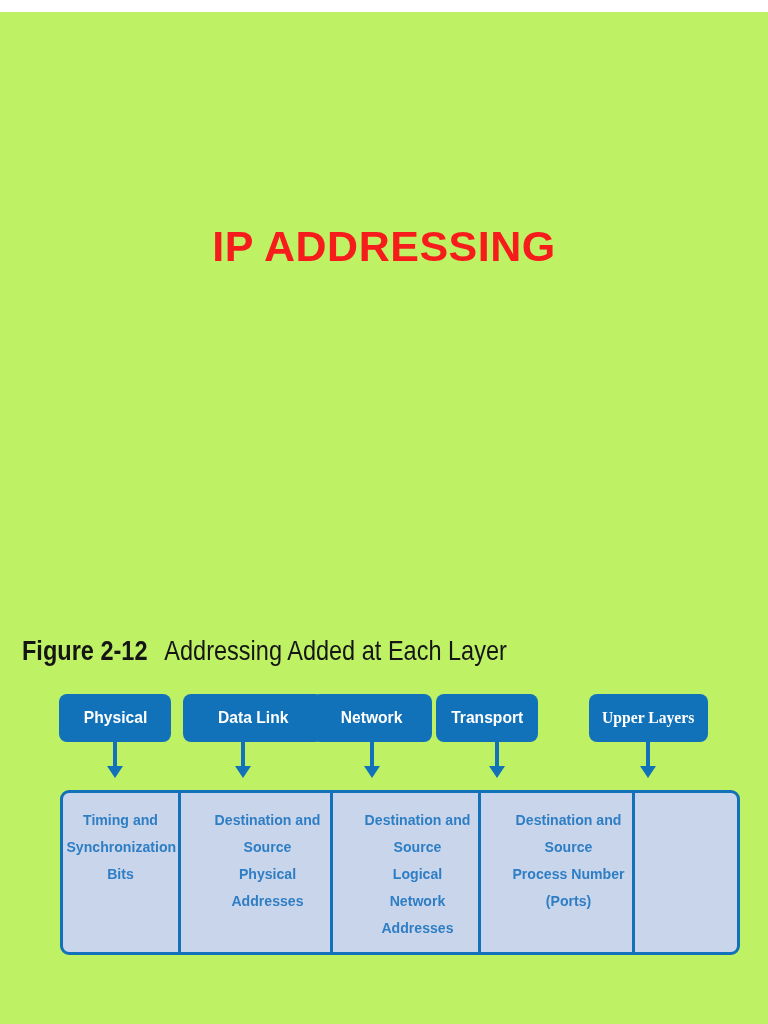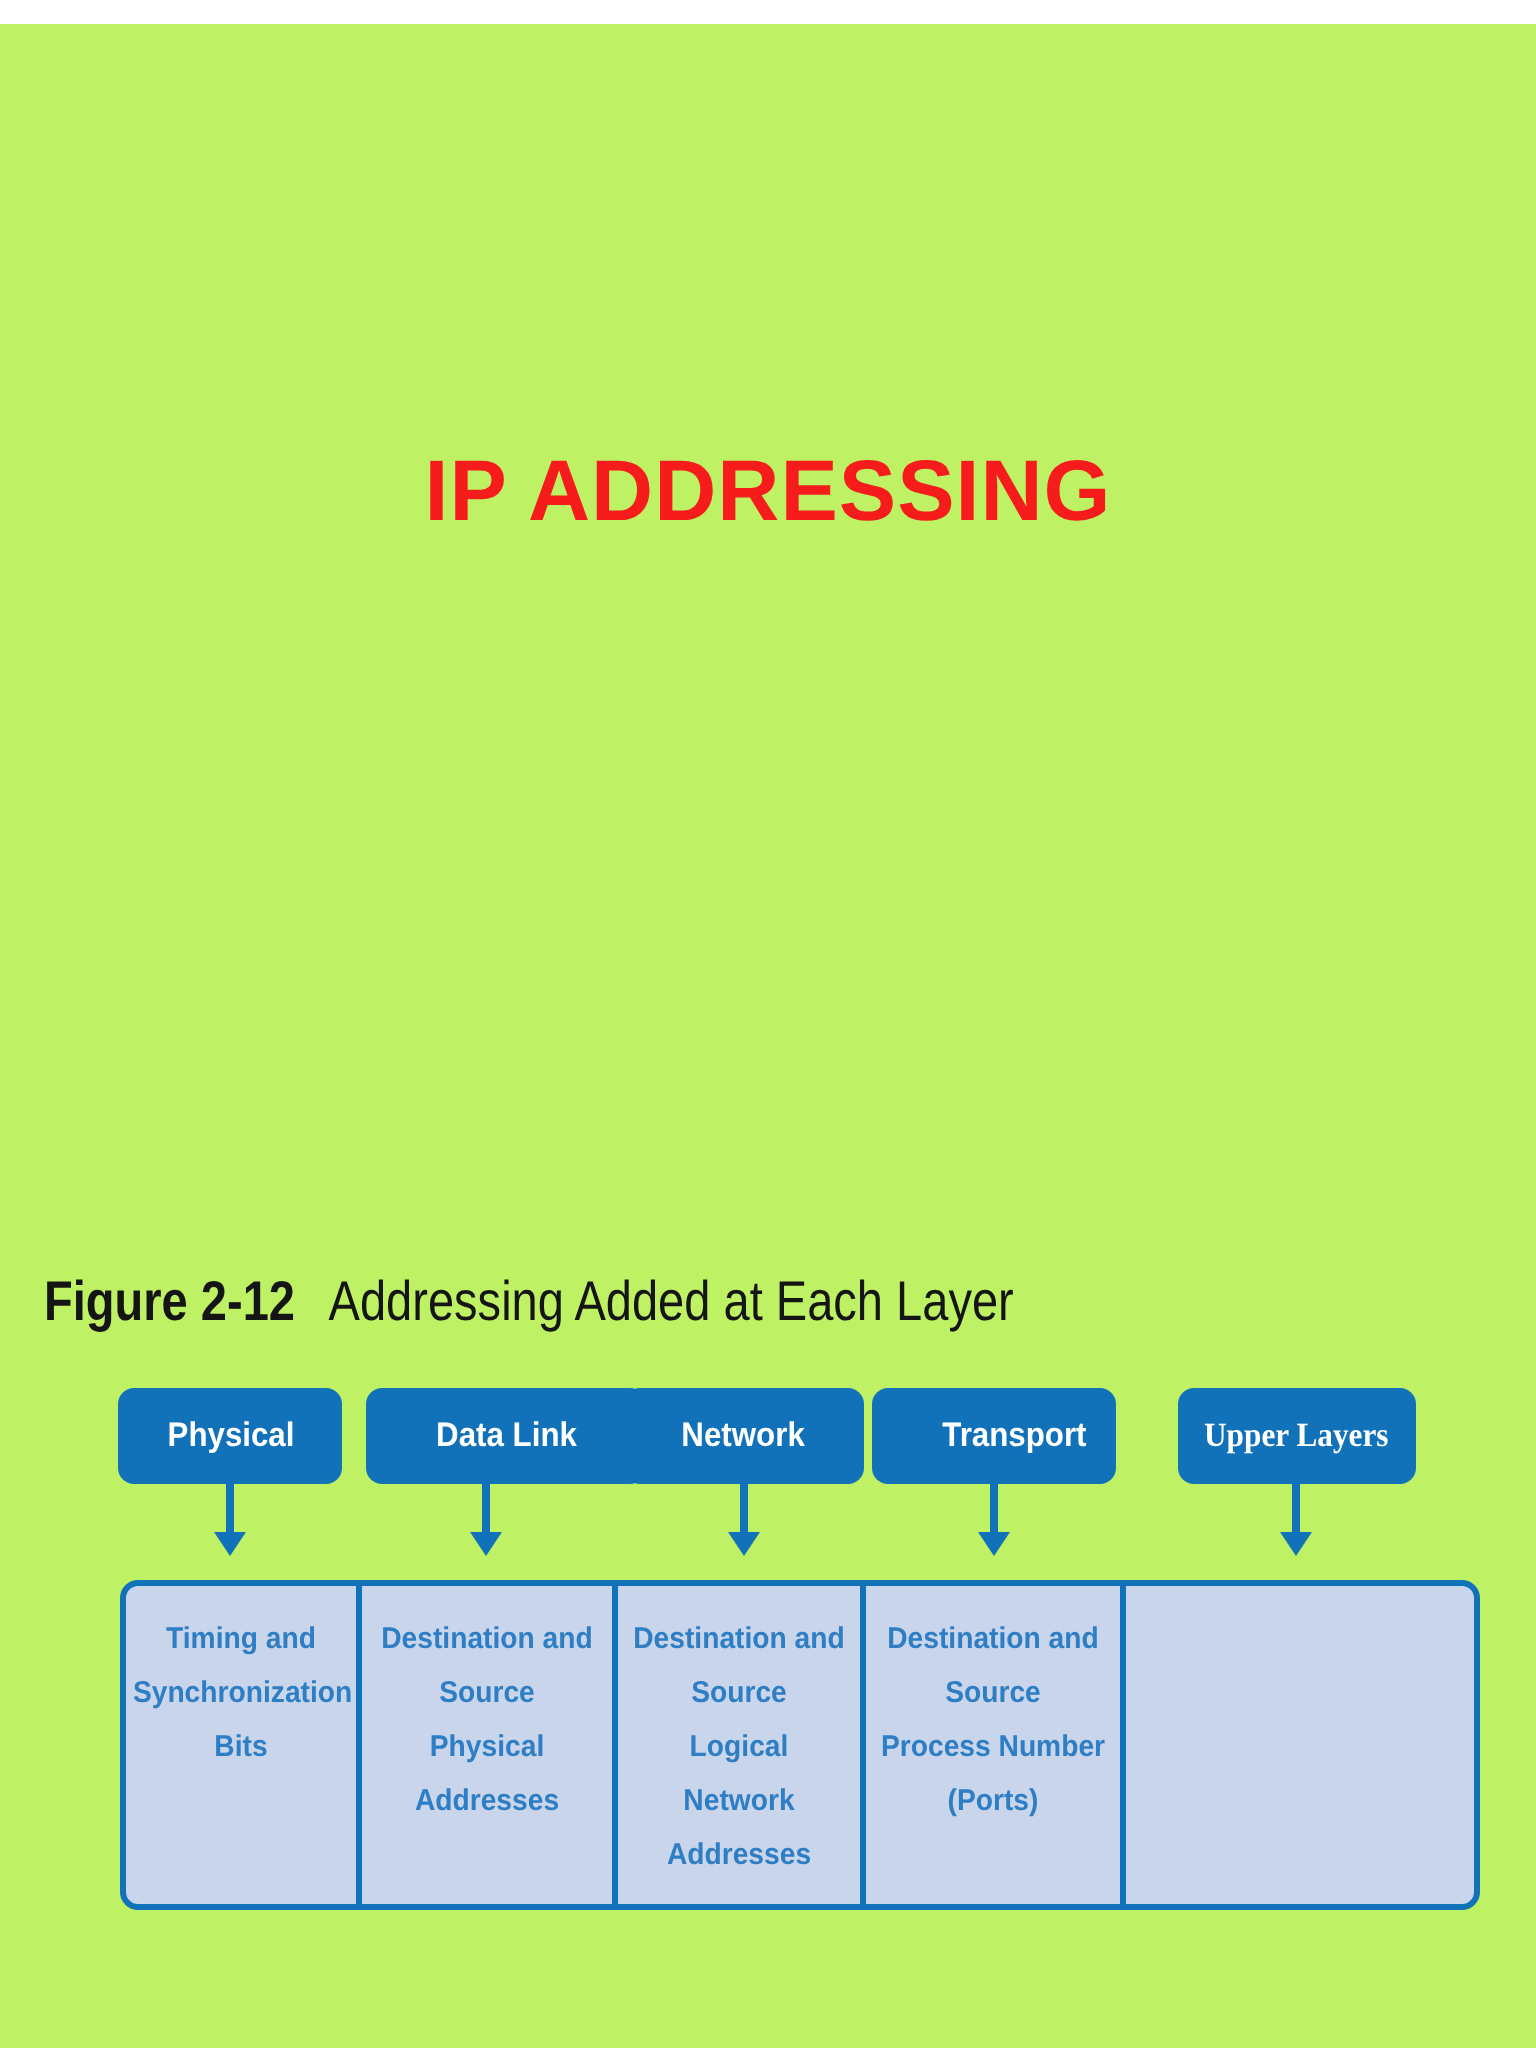--- a/index.html
+++ b/index.html
@@ -41,21 +41,21 @@
     background:var(--accent_blue,#1272b9);
     border-radius:8px;
     display:flex;align-items:center;justify-content:center;
     color:#ffffff;
     font-size:17px;font-weight:bold;
   }
   .layer-box .cond{transform:scaleX(0.92);transform-origin:center center;white-space:nowrap;}
   .layer-row .layer-box:nth-child(1){left:59px;width:112px;}
   .layer-row .layer-box:nth-child(2){left:183px;width:140px;}
   .layer-row .layer-box:nth-child(3){left:312px;width:120px;}
-  .layer-row .layer-box:nth-child(4){left:436px;width:102px;padding-left:20px;}
+  .layer-row .layer-box:nth-child(4){left:436px;width:102px;}
   .layer-row .layer-box:nth-child(5){left:589px;width:119px;font-family:Liberation Serif, serif;}
   .arrow-row .arrow{
     position:absolute;
     top:729px;width:4px;height:25px;
     background:var(--accent_blue,#1272b9);
   }
   .arrow-row .arrow::after{
     content:"";
     position:absolute;
     top:100%;left:50%;
@@ -72,20 +72,21 @@
   .pdu-panel{
     position:absolute;
     left:60px;top:778px;
     width:680px;height:165px;
     box-sizing:border-box;
     background:var(--panel_fill,#c9d5eb);
     border:3px solid var(--accent_blue,#1272b9);
     border-radius:9px;
     display:flex;
     overflow:hidden;
+    gap:24px;
   }
   .pdu-panel .cell{
     box-sizing:border-box;
     border-right:3px solid var(--accent_blue,#1272b9);
     padding-top:13px;
     text-align:center;
     color:var(--cell_text,#2e7ec5);
     font-size:15px;
     line-height:27px;
     font-weight:bold;

